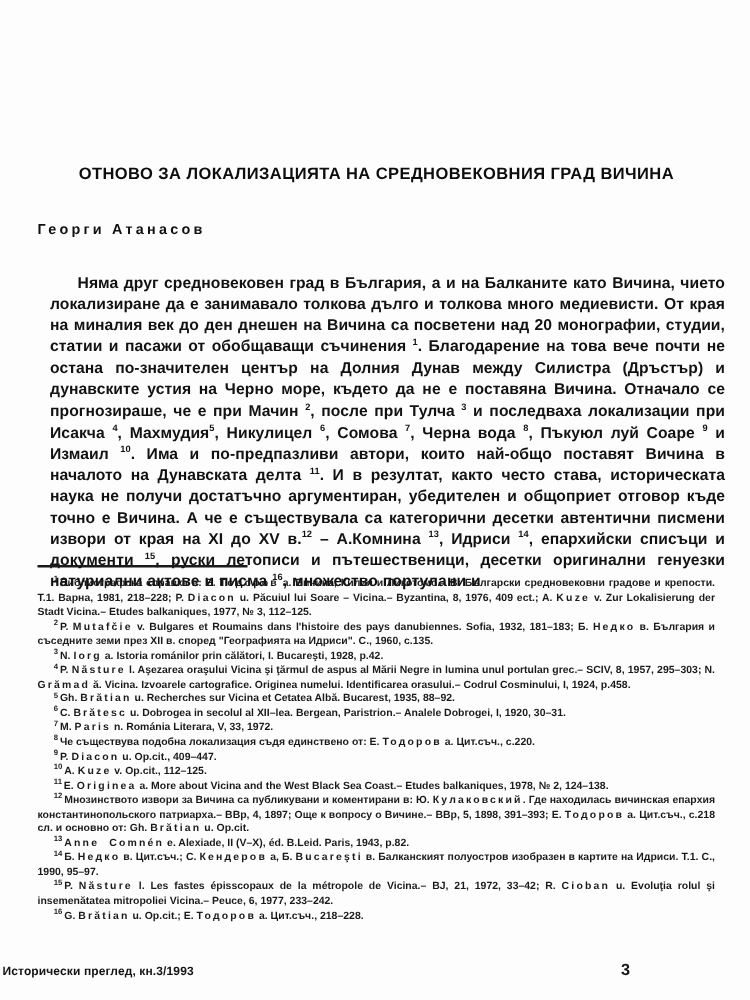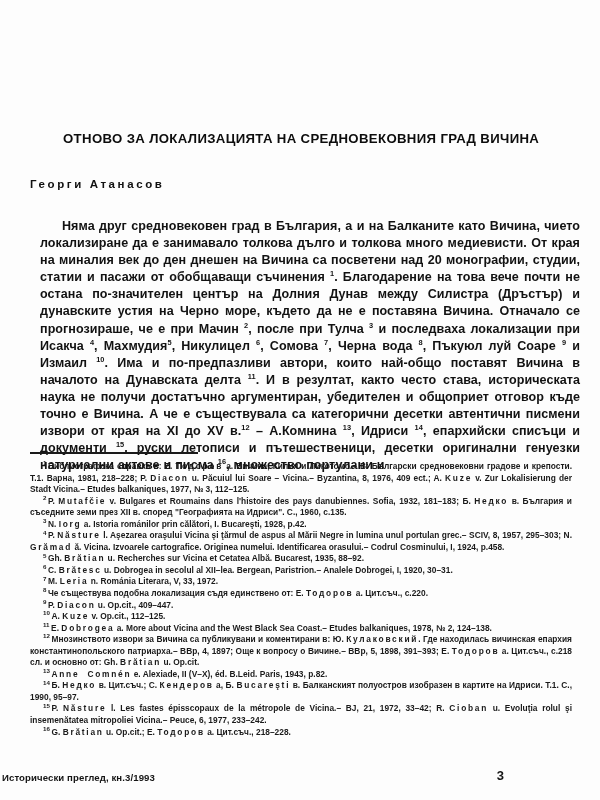--- a/index.html
+++ b/index.html
@@ -151,25 +151,25 @@
 
   <div class="fn-rule"></div>
 
   <div class="footnotes">
       <p class="fn"><sup>1</sup><span>Библиографска справка в: Е. <span class="sp">Тодоров</span> а. Вичина, Килия и Ликотомо.– В: Български средновековни градове и крепости. Т.1. Варна, 1981, 218–228; P. <span class="sp">Diacon</span> u. Păcuiul lui Soare – Vicina.– Byzantina, 8, 1976, 409 ect.; A. <span class="sp">Kuze</span> v. Zur Lokalisierung der Stadt Vicina.– Etudes balkaniques, 1977, № 3, 112–125.</span></p>
       <p class="fn"><sup>2</sup><span>P. <span class="sp">Mutafčie</span> v. Bulgares et Roumains dans l'histoire des pays danubiennes. Sofia, 1932, 181–183; Б. <span class="sp">Недко</span> в. България и съседните земи през XII в. според "Географията на Идриси". С., 1960, с.135.</span></p>
       <p class="fn"><sup>3</sup><span>N. <span class="sp">Iorg</span> a. Istoria románilor prin călători, I. Bucareşti, 1928, p.42.</span></p>
       <p class="fn"><sup>4</sup><span>P. <span class="sp">Năsture</span> l. Aşezarea oraşului Vicina şi ţărmul de aspus al Mării Negre in lumina unul portulan grec.– SCIV, 8, 1957, 295–303; N. <span class="sp">Grămad</span> ă. Vicina. Izvoarele cartografice. Originea numelui. Identificarea orasului.– Codrul Cosminului, I, 1924, p.458.</span></p>
       <p class="fn"><sup>5</sup><span>Gh. <span class="sp">Brătian</span> u. Recherches sur Vicina et Cetatea Albă. Bucarest, 1935, 88–92.</span></p>
       <p class="fn"><sup>6</sup><span>C. <span class="sp">Brătesc</span> u. Dobrogea in secolul al XII–lea. Bergean, Paristrion.– Analele Dobrogei, I, 1920, 30–31.</span></p>
-      <p class="fn"><sup>7</sup><span>M. <span class="sp">Leria</span> n. Románia Literara, V, 33, 1972.</span></p>
+      <p class="fn"><sup>7</sup><span>M. <span class="sp">Paris</span> n. Románia Literara, V, 33, 1972.</span></p>
       <p class="fn"><sup>8</sup><span>Че съществува подобна локализация съдя единствено от: Е. <span class="sp">Тодоров</span> а. Цит.съч., с.220.</span></p>
       <p class="fn"><sup>9</sup><span>P. <span class="sp">Diacon</span> u. Op.cit., 409–447.</span></p>
       <p class="fn"><sup>10</sup><span>A. <span class="sp">Kuze</span> v. Op.cit., 112–125.</span></p>
-      <p class="fn"><sup>11</sup><span>E. <span class="sp">Dobrogea</span> a. More about Vicina and the West Black Sea Coast.– Etudes balkaniques, 1978, № 2, 124–138.</span></p>
+      <p class="fn"><sup>11</sup><span>E. <span class="sp">Originea</span> a. More about Vicina and the West Black Sea Coast.– Etudes balkaniques, 1978, № 2, 124–138.</span></p>
       <p class="fn"><sup>12</sup><span>Мнозинството извори за Вичина са публикувани и коментирани в: Ю. <span class="sp">Кулаковский</span>. Где находилась вичинская епархия константинопольского патриарха.– ВВр, 4, 1897; Още к вопросу о Вичине.– ВВр, 5, 1898, 391–393; Е. <span class="sp">Тодоров</span> а. Цит.съч., с.218 сл. и основно от: Gh. <span class="sp">Brătian</span> u. Op.cit.</span></p>
       <p class="fn"><sup>13</sup><span><span class="sp">Anne&nbsp;&nbsp;Comnén</span> e. Alexiade, II (V–X), éd. B.Leid. Paris, 1943, p.82.</span></p>
       <p class="fn"><sup>14</sup><span>Б. <span class="sp">Недко</span> в. Цит.съч.; С. <span class="sp">Кендеров</span> а, Б. <span class="sp">Bucareşti</span> в. Балканският полуостров изобразен в картите на Идриси. Т.1. С., 1990, 95–97.</span></p>
       <p class="fn"><sup>15</sup><span>P. <span class="sp">Năsture</span> l. Les fastes épisscopaux de la métropole de Vicina.– BJ, 21, 1972, 33–42; R. <span class="sp">Cioban</span> u. Evoluţia rolul şi insemenătatea mitropoliei Vicina.– Peuce, 6, 1977, 233–242.</span></p>
       <p class="fn"><sup>16</sup><span>G. <span class="sp">Brătian</span> u. Op.cit.; Е. <span class="sp">Тодоров</span> а. Цит.съч., 218–228.</span></p>
     </div>
 
   <div class="footer">
     <span class="footer-left">Исторически преглед, кн.3/1993</span>
     <span class="footer-right">3</span>

